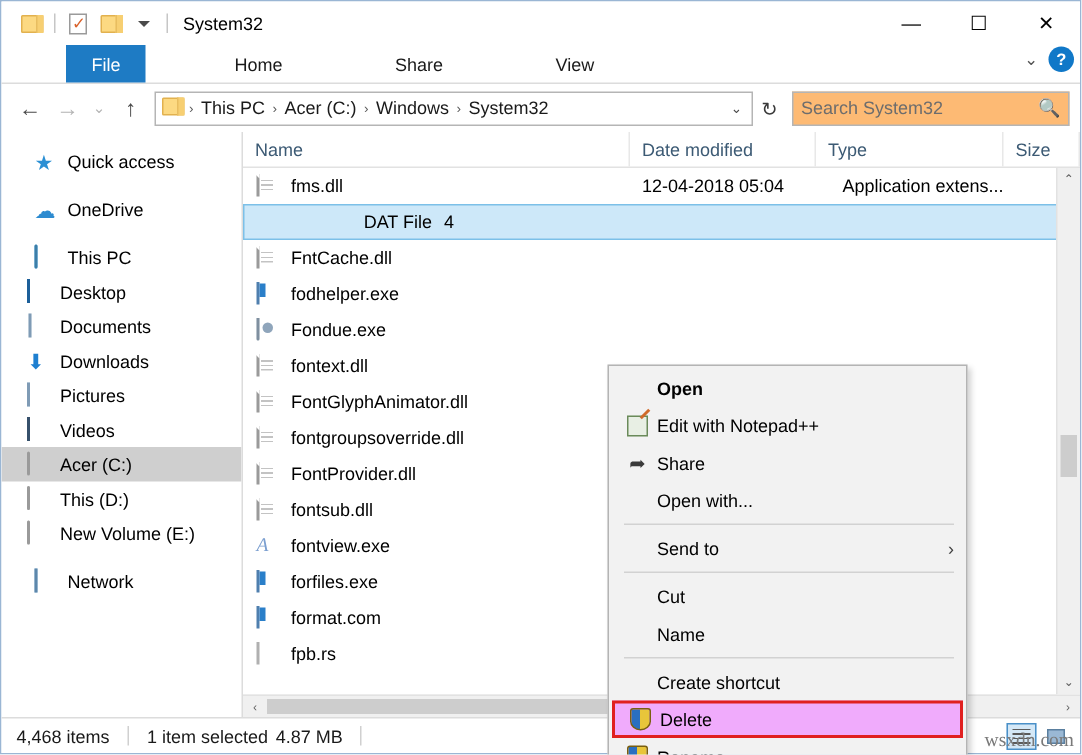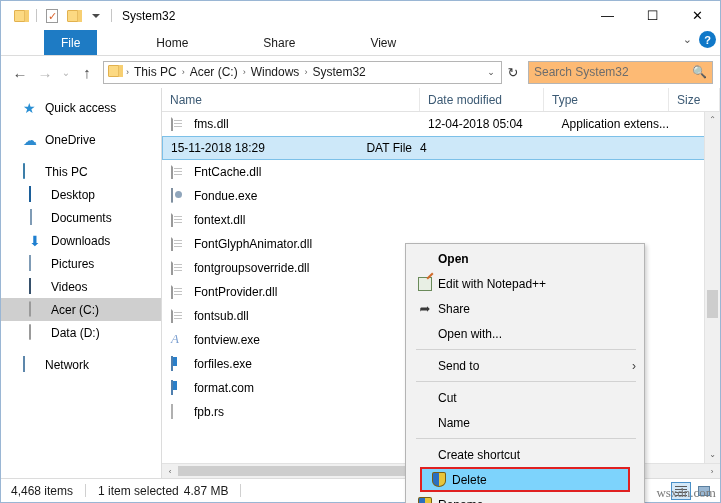--- a/index.html
+++ b/index.html
@@ -120,21 +120,21 @@
 
   
   .sidebar {
     width: 160px; flex: 0 0 160px; background: #fff;
     padding-top: 8px; overflow: hidden; position: relative;
   }
   .nav-item {
     height: 23px; display: flex; align-items: center;
     padding-left: 22px; font-size: 12px; color: #000; gap: 6px;
   }
-  .nav-item.indent { padding-left: 28px; }
+  .nav-item.indent { padding-left: 17px; }
   .nav-item.sel { background: #cfcfcf; }
   .nav-item .lbl { white-space: nowrap; }
   .nav-gap { height: 9px; }
   .ico { width: 16px; height: 16px; flex: 0 0 16px; position: relative; }
 
   
   .ic-star { color: #2a8fd4; font-size: 14px; line-height: 16px; }
   .ic-cloud { color: #2d8bd0; font-size: 14px; line-height: 16px; }
   .ic-pc { width:15px;height:11px;background:#5fb4e8;border:1px solid #3d7ea8;border-radius:1px;margin-top:2px; }
   .ic-desktop { width:14px;height:10px;background:#2a7fc9;border:1px solid #1c5f99;margin-top:3px; }
@@ -259,22 +259,22 @@
   .mi {
     height: 25px; display: flex; align-items: center;
     padding-left: 6px; font-size: 12px; color: #000; position: relative;
   }
   .mi .mi-ico { width: 26px; flex: 0 0 26px; display: flex; align-items: center; justify-content: center; }
   .mi .mi-lbl { flex: 1 1 auto; }
   .mi.bold .mi-lbl { font-weight: bold; }
   .mi .sub { font-size: 12px; color: #404040; padding-right: 8px; }
   .msep { height: 1px; background: #d2d2d2; margin: 3px 8px 3px 10px; }
   .mi.hl {
-    border: 2px solid #e02020; background: #7dd3fc;
-    margin: 0 14px; padding-left: 4px; height: 25px;
+    border: 2px solid #e02020; background: #f0abfc;
+    margin: 0 2px; padding-left: 4px; height: 25px;
   }
   .shield {
     width: 14px; height: 15px; position: relative;
     background: linear-gradient(90deg, #2a6fc0 0 50%, #e8c53a 50% 100%);
     border-radius: 2px 2px 50% 50% / 2px 2px 40% 40%;
     border: 1px solid #7a5f10;
   }
   .np-ico {
     width: 14px; height: 14px; background: #e8efe4; border: 1px solid #6a8a5a;
     position: relative;
@@ -413,21 +413,25 @@
       <div class="nav-item indent">
         <span class="ico"><span class="ic-vid"></span></span>
         <span class="lbl">Videos</span>
       </div>
       <div class="nav-item indent sel">
         <span class="ico"><span class="ic-drv"></span></span>
         <span class="lbl">Acer (C:)</span>
       </div>
       <div class="nav-item indent">
         <span class="ico"><span class="ic-drv"></span></span>
-        <span class="lbl">Data (D:)</span>
+        <span class="lbl">This (D:)</span>
+      </div>
+      <div class="nav-item indent">
+        <span class="ico"><span class="ic-drv"></span></span>
+        <span class="lbl">New Volume (E:)</span>
       </div>
       <div class="nav-gap"></div>
       <div class="nav-item">
         <span class="ico"><span class="ic-net"></span></span>
         <span class="lbl">Network</span>
       </div>
     </div>
 
     <div class="filepane">
 
@@ -447,34 +451,41 @@
           <span class="cell-name">
               <span class="fi"><span class="fi-dll"></span></span>
               <span>fms.dll</span>
             </span>
           <span class="cell-date">12-04-2018 05:04</span>
           <span class="cell-type">Application extens...</span>
           <span class="cell-size"></span>
         </div>
 
         <div class="row sel">
-          <span class="cell-date">15-11-2018 18:29</span>
           <span class="cell-type">DAT File</span>
           <span class="cell-size">4</span>
         </div>
 
         <div class="row">
           <span class="cell-name">
               <span class="fi"><span class="fi-dll"></span></span>
               <span>FntCache.dll</span>
             </span>
           <span class="cell-date"></span>
           <span class="cell-type"></span>
         </div>
 
+        <div class="row">
+          <span class="cell-name">
+              <span class="fi"><span class="fi-exe"></span></span>
+              <span>fodhelper.exe</span>
+            </span>
+          <span class="cell-date"></span>
+          <span class="cell-type"></span>
+        </div>
 
         <div class="row">
           <span class="cell-name">
               <span class="fi"><span class="fi-exe2"></span></span>
               <span>Fondue.exe</span>
             </span>
           <span class="cell-date"></span>
           <span class="cell-type"></span>
         </div>
 

